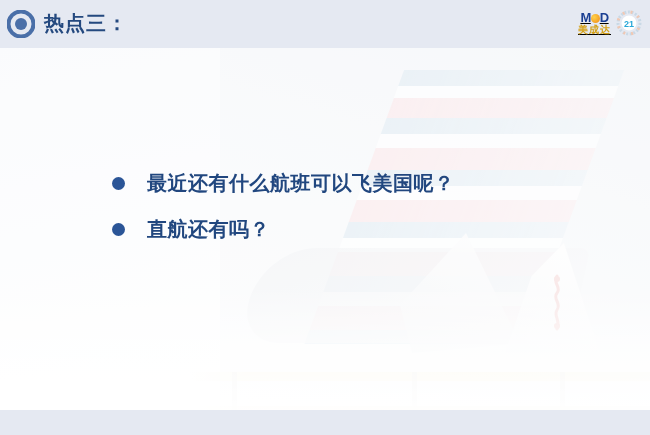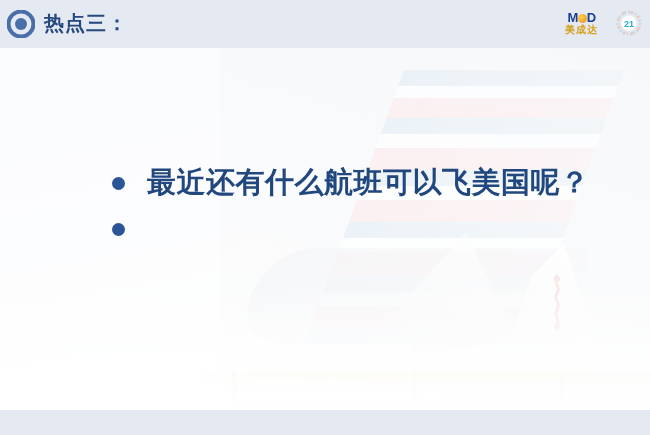--- a/index.html
+++ b/index.html
@@ -159,21 +159,22 @@
   }
 
   
   .logo-block {
     position: absolute;
     right: 8px;
     top: 6px;
     height: 34px;
     display: flex;
     align-items: center;
-    gap: 18px;
+    gap: 5px;
+    text-decoration: underline;
   }
   .logo-mod {
     display: flex;
     flex-direction: column;
     align-items: center;
     line-height: 1;
   }
   .logo-mod-en {
     font-size: 13px;
     font-weight: bold;
@@ -217,21 +218,21 @@
   }
   .bullet-dot {
     width: 13px;
     height: 13px;
     border-radius: 50%;
     background: #2b5597;
     flex: 0 0 auto;
     margin-right: 22px;
   }
   .bullet-text {
-    font-size: 29px;
+    font-size: 20px;
     font-weight: bold;
     color: #21477f;
     letter-spacing: 0.5px;
     white-space: nowrap;
   }
 
   
   .footer-band {
     position: absolute;
     left: 0;
@@ -319,19 +320,20 @@
 
   <div class="bullet-list">
 
     <div class="bullet-row">
       <div class="bullet-dot"></div>
       <div class="bullet-text">最近还有什么航班可以飞美国呢？</div>
     </div>
 
     <div class="bullet-row">
       <div class="bullet-dot"></div>
+      <div class="bullet-text">直航还有吗？</div>
     </div>
 
   </div>
 
   <div class="footer-band"></div>
 
 </div>
 
 </body></html>

